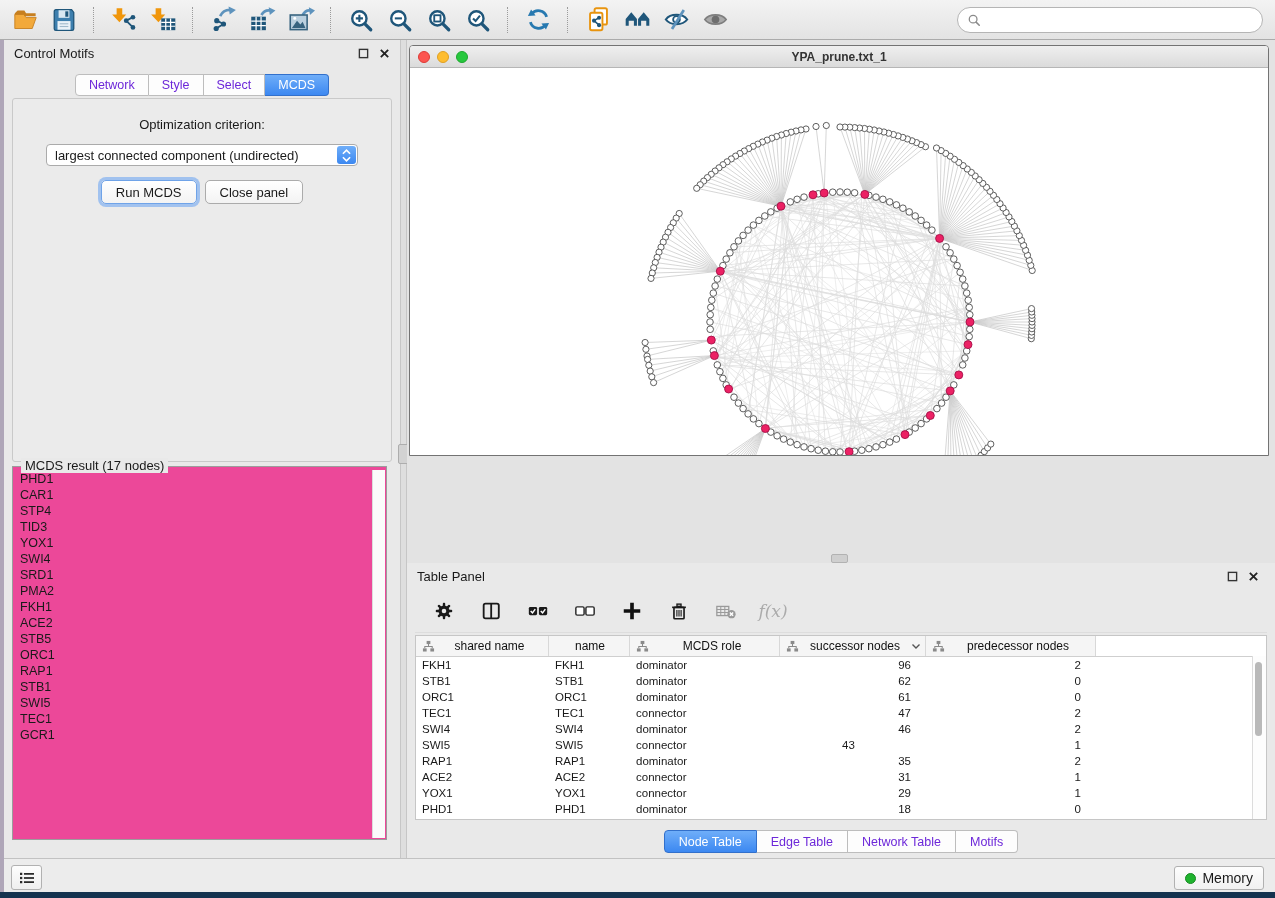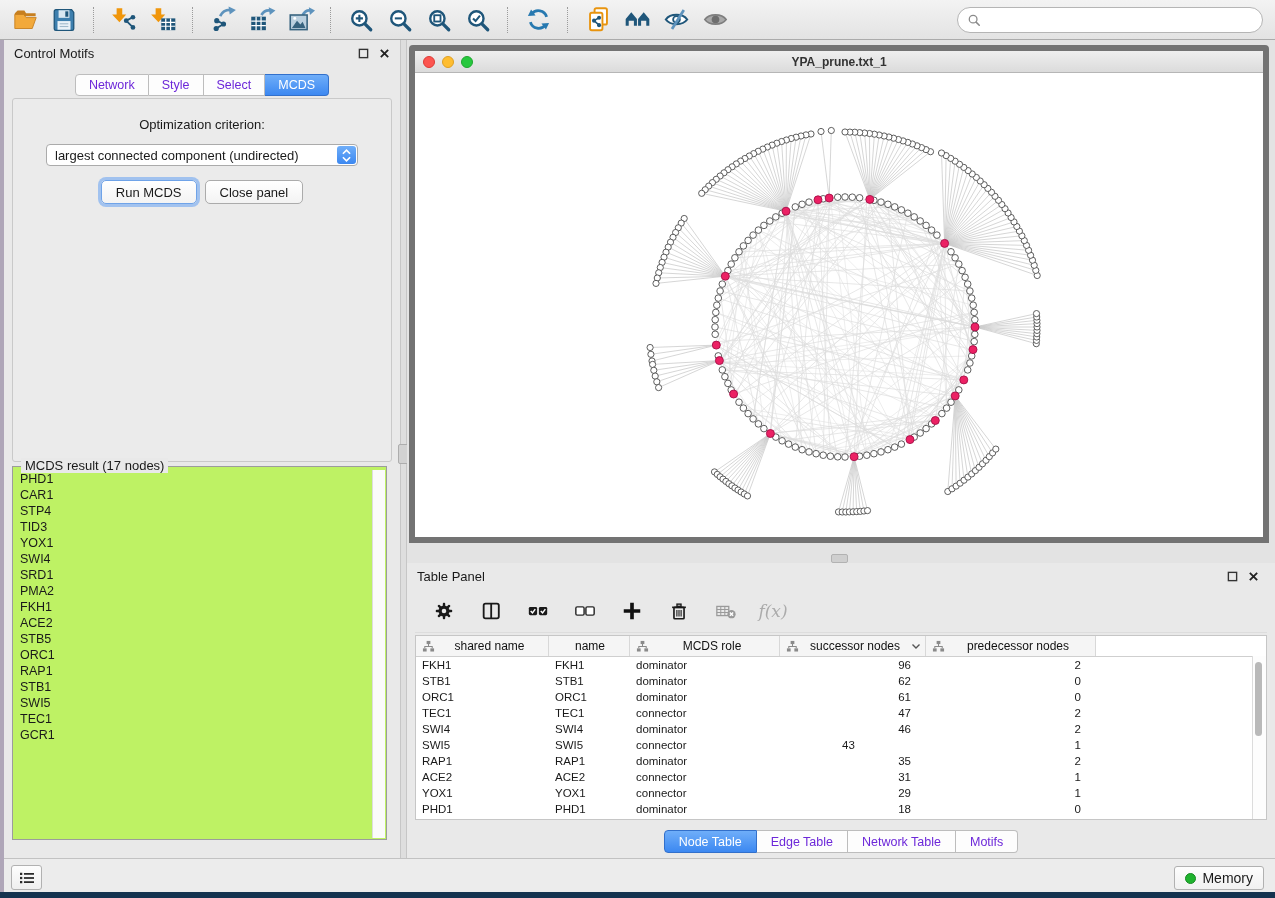--- a/index.html
+++ b/index.html
@@ -47,31 +47,31 @@
              position:relative;box-sizing:border-box;}
   .stepper{position:absolute;right:1px;top:1px;width:19px;height:18px;border-radius:3px;
            background:linear-gradient(#6FAEF9,#3C88F1);display:flex;flex-direction:column;
            align-items:center;justify-content:center;gap:1px;}
   .btn-row{display:flex;justify-content:center;gap:8px;margin-top:14px;}
   .btn{height:22px;padding:0 14px;background:linear-gradient(#FFFFFF,#F3F3F3);border:1px solid #ABABAB;
        border-radius:5px;font-size:13px;display:flex;align-items:center;}
   .btn.focus{box-shadow:0 0 0 3px rgba(100,160,242,.55);border-color:#6FA3E8;}
 
   .result-group{position:absolute;left:8px;right:13px;top:426px;height:372px;border:1px solid #9C9C9C;
-                background:#bef264;}
+                background:#ec4899;}
   .result-legend{position:absolute;top:-9px;left:8px;background:#E9E9E9;padding:0 4px;font-size:13px;}
   .result-list{position:absolute;left:2px;top:4px;right:14px;bottom:2px;overflow:hidden;
                font-size:12.5px;line-height:16px;padding-left:5px;}
   .result-scroll{position:absolute;right:1px;top:3px;bottom:1px;width:12px;background:#FBFBFB;
                  border-left:1px solid #DDD;}
 
   
   .right-bg{position:absolute;left:407px;top:40px;width:868px;height:818px;background:#E3E3E3;}
-  .net-win{position:absolute;left:409px;top:45px;width:860px;height:498px;background:#fff;
-           border:6px solid #737373;border-radius:4px 4px 0 0;overflow:hidden;box-sizing:border-box;}
+  .net-win{position:absolute;left:409px;top:45px;width:860px;height:411px;background:#fff;
+           border:1px solid #737373;border-radius:4px 4px 0 0;overflow:hidden;box-sizing:border-box;}
   .net-title{height:21px;background:linear-gradient(#EFEFEF,#DBDBDB);border-bottom:1px solid #B6B6B6;
              display:flex;align-items:center;padding:0 8px;position:relative;}
   .traffic{display:flex;gap:7px;}
   .light{width:12px;height:12px;border-radius:50%;box-sizing:border-box;}
   .net-title-text{position:absolute;left:0;right:0;text-align:center;font-size:12px;font-weight:bold;color:#333;}
   .hgrab{position:absolute;left:831px;top:554px;width:15px;height:7px;background:#CFCFCF;
          border:1px solid #B2B2B2;border-radius:2px;}
 
   
   .table-panel{position:absolute;left:407px;top:563px;width:868px;height:295px;background:#E9E9E9;box-sizing:border-box;}

